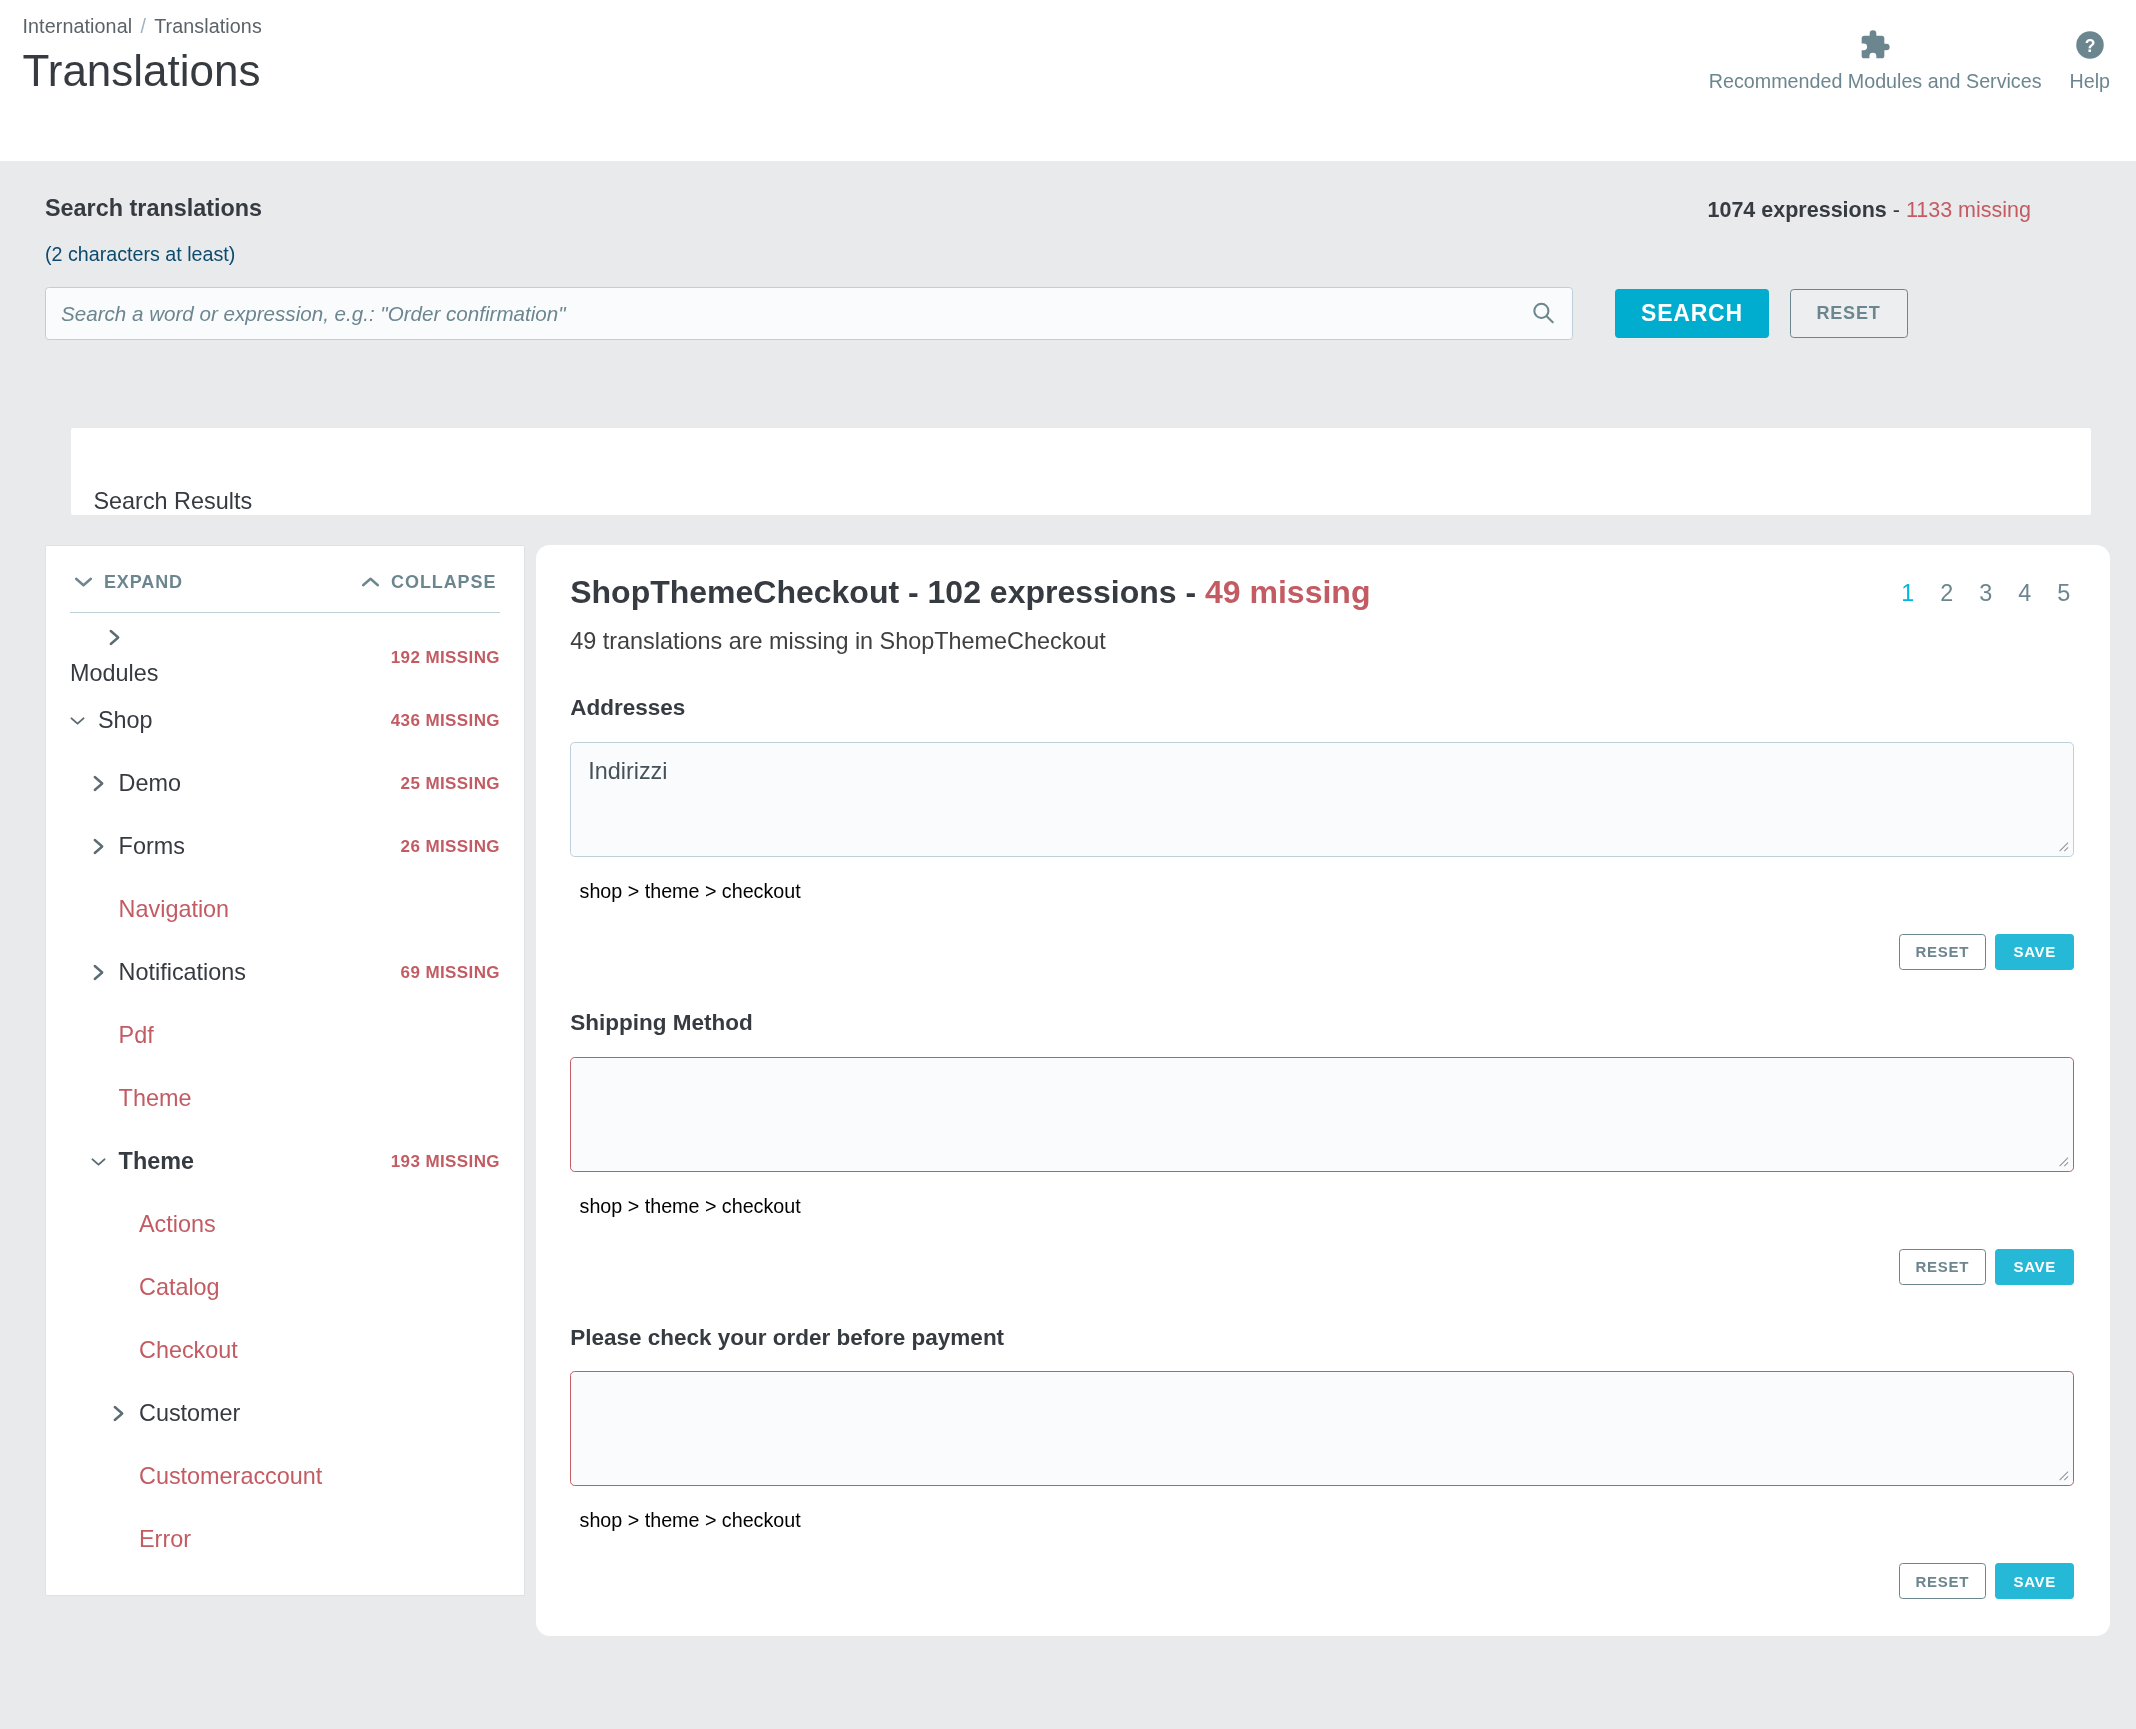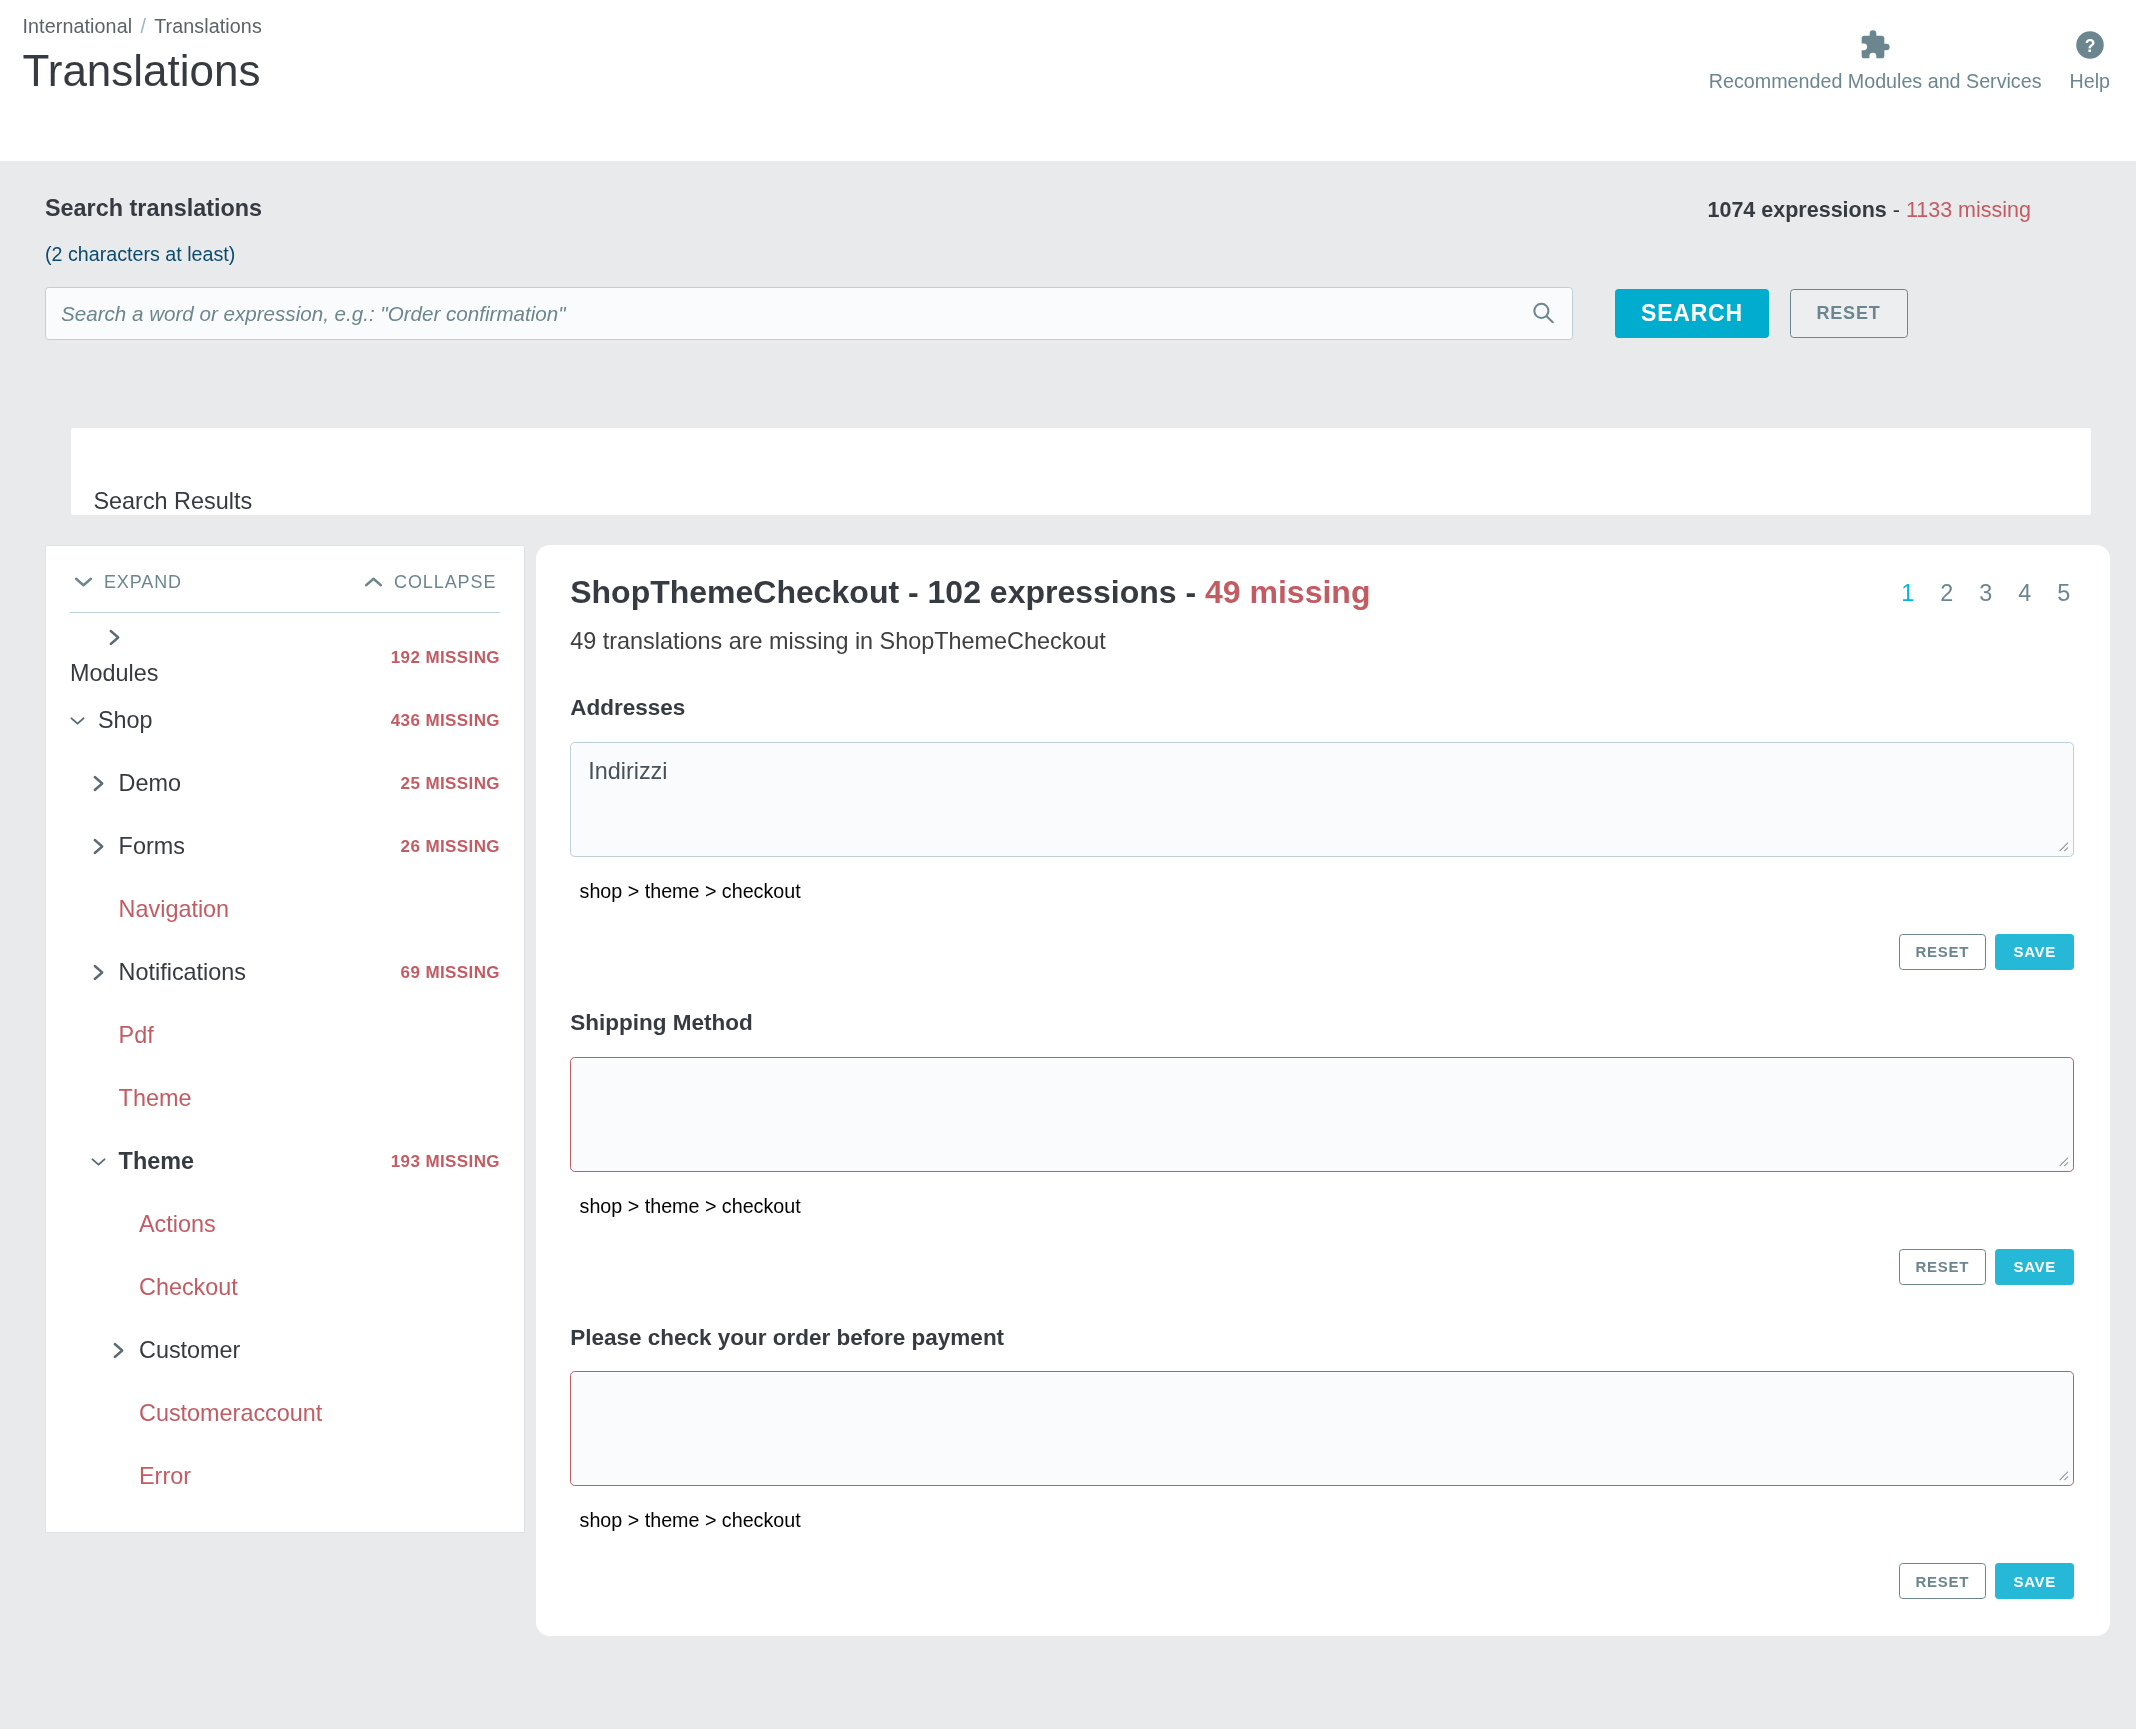--- a/index.html
+++ b/index.html
@@ -183,21 +183,21 @@
     border-bottom: 0.9px solid #bdd0d8;
     padding: 5.6px 3.7px 19px 3.7px;
   }
   .tree-toolbar-btn {
     display: flex;
     align-items: flex-end;
     gap: 11.2px;
     cursor: pointer;
     color: #6c868f;
     font-size: 18px;
-    font-weight: normal;
+    font-weight: bold;
     letter-spacing: 0.9px;
   }
   .tree-list { margin-top: 13px; }
   .tree-item {
     display: flex;
     align-items: center;
     justify-content: space-between;
     height: 63px;
     cursor: pointer;
   }
@@ -504,20 +504,27 @@
         <div class="tree-item">
           <div class="tree-item-left" style="padding-left: 41px;">
             <span class="tree-chevron"></span>
             <span class="tree-label leaf">Actions</span>
           </div>
           <span class="tree-missing"></span>
         </div>
         <div class="tree-item">
           <div class="tree-item-left" style="padding-left: 41px;">
             <span class="tree-chevron"></span>
+            <span class="tree-label leaf">Catalog</span>
+          </div>
+          <span class="tree-missing"></span>
+        </div>
+        <div class="tree-item">
+          <div class="tree-item-left" style="padding-left: 41px;">
+            <span class="tree-chevron"></span>
             <span class="tree-label leaf">Checkout</span>
           </div>
           <span class="tree-missing"></span>
         </div>
         <div class="tree-item">
           <div class="tree-item-left" style="padding-left: 41px;">
             <span class="tree-chevron">
               <svg width="13" height="19" viewBox="0 0 14 20" fill="none" stroke="#5b6c75" stroke-width="2.6" stroke-linecap="round" stroke-linejoin="round">
                 <polyline points="3,3 11,10 3,17"></polyline>
               </svg>

